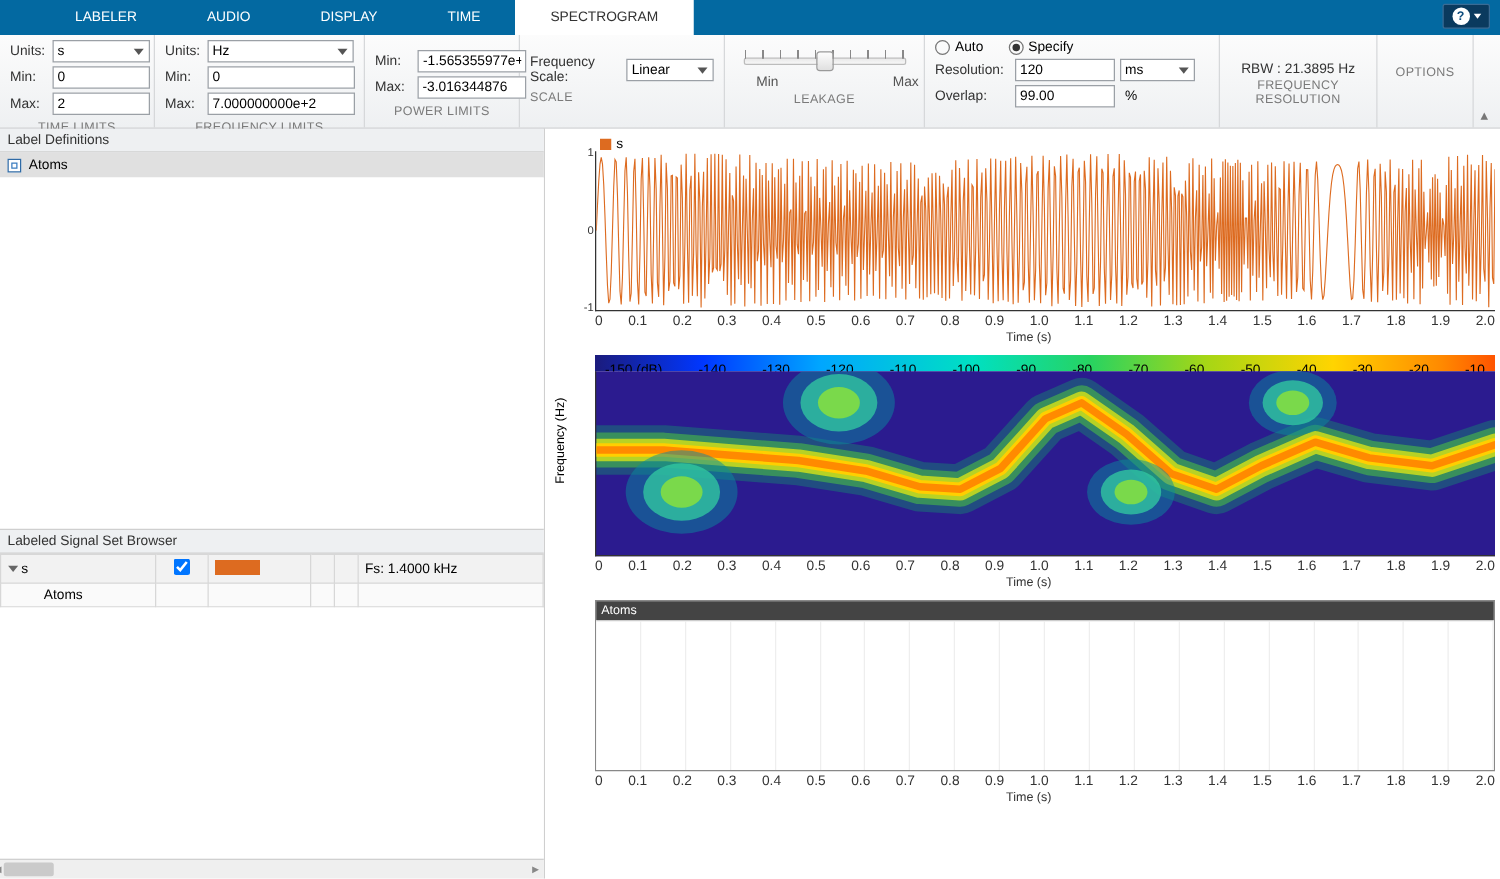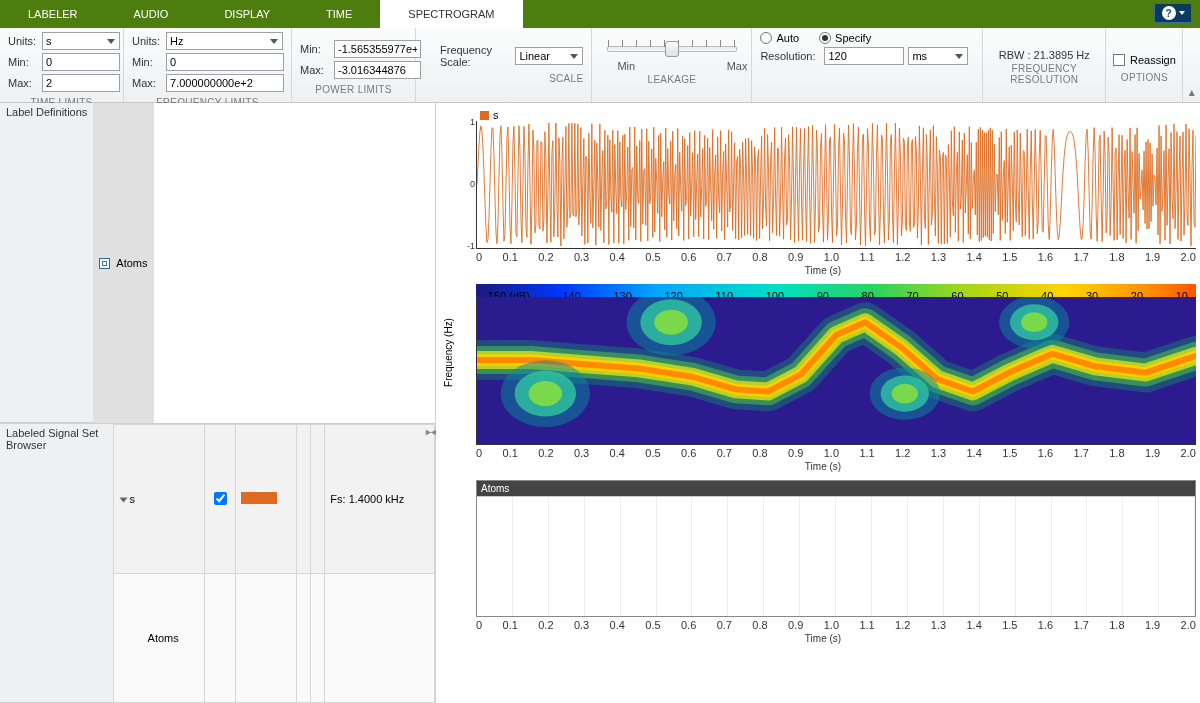--- a/index.html
+++ b/index.html
@@ -1,37 +1,37 @@
 <!DOCTYPE html>
 <html><head>
 <meta charset="utf-8">
 <style>
 * { box-sizing: border-box; margin: 0; padding: 0; font-family: Arial, Helvetica, sans-serif; font-size: 11px; }
 body { background: #fff; width: 1200px; height: 703px; overflow: hidden; }
-.tabs { background: #4d7c0f; height: 28px; display: flex; align-items: stretch; position: relative; }
+.tabs { background: #0369a1; height: 28px; display: flex; align-items: stretch; position: relative; padding-left: 32px; }
 .tab { color: #fff; padding: 0 28px; display: flex; align-items: center; font-size: 11px; cursor: pointer; }
 .tab.active { background: #fff; color: #333; }
 .help { position: absolute; right: 8px; top: 3px; width: 38px; height: 20px; background: #0a3a5e; border: 1px solid #3a6b94; border-radius: 2px; display: flex; align-items: center; justify-content: center; gap: 3px; }
 .help-icon { width: 14px; height: 14px; border-radius: 50%; background: #fff; color: #0d4c7d; display: flex; align-items: center; justify-content: center; font-weight: bold; font-size: 10px; }
 .help-arrow{ width:0;height:0;border-left:3px solid transparent;border-right:3px solid transparent;border-top:4px solid #fff; }
 
 .toolbar { background: linear-gradient(#fcfcfc,#eef0f2); border-bottom: 1px solid #c7c9cb; height: 75px; display: flex; }
 .section { border-right: 1px solid #d6d8da; padding: 4px 8px 0 8px; display: flex; flex-direction: column; }
 .section-body { flex: 1; display: flex; gap: 6px; }
 .section-label { text-align: center; color: #7a7a7a; font-size: 10px; padding: 2px 0 19px 0; letter-spacing: 0.3px; }
 .fld { display: flex; align-items: center; gap: 4px; margin-bottom: 3px; }
 .fld label { color: #333; font-size: 11px; min-width: 30px; }
 .fld input, .fld select { height: 18px; border: 1px solid #9ba0a6; padding: 0 3px; font-size: 11px; background:#fff; }
 .colA { display:flex; flex-direction:column; }
 .colA input, .colA .sel { width: 78px; }
 .sel { position:relative; display:inline-block; width:78px; height:18px; border:1px solid #9ba0a6; background:#fff; font-size:11px; padding:0 3px; line-height:16px;}
 .sel::after{content:"";position:absolute;right:4px;top:6px;width:0;height:0;border-left:4px solid transparent;border-right:4px solid transparent;border-top:5px solid #555;}
 
 .power input { width: 87px; }
-.scale { align-items:flex-end; justify-content:center;margin-left:16px; }
+.scale { align-items:flex-start; justify-content:center; }
 .scale .fld { margin-top: 12px; }
 
 .leak { align-items:center; justify-content:center; }
 .slider-wrap { display:flex; flex-direction:column; align-items:center; padding-top:16px;}
 .slider { width:130px; height:6px; background:linear-gradient(#e9e9e9,#f7f7f7); border:1px solid #bcbcbc; border-radius:2px; position:relative;}
 .slider::before{content:"";position:absolute;top:-7px;left:0;right:0;height:7px;background:repeating-linear-gradient(90deg,#888 0px,#888 1px,transparent 1px,transparent 14px);}
 .thumb{position:absolute;top:-6px;left:50%;width:14px;height:16px;background:linear-gradient(#fdfdfd,#e0e0e0);border:1px solid #9a9a9a;border-radius:3px;transform:translateX(-50%);}
 .slider-labels{display:flex;justify-content:space-between;width:130px;color:#555;margin-top:2px;margin-left:21px;}
 
 .timeres .radio-row{display:flex;gap:20px;align-items:flex-end;margin-bottom:3px;}
@@ -47,26 +47,26 @@
 .options{align-items:center;justify-content:center;}
 .options .chk{display:flex;align-items:center;gap:5px;margin-top:18px;}
 .chkbox{width:12px;height:12px;border:1px solid #777;background:#fff;}
 .collapse{width:18px;display:flex;align-items:flex-end;justify-content:center;border-left:1px solid #d6d8da;}
 .collapse span{font-size:12px;color:#777;padding-bottom:3px;}
 
 
 .main{display:flex;height:600px;}
 .left{width:436px;border-right:1px solid #cfcfcf;display:flex;flex-direction:column;}
 .panel-title{background:#eef0f2;border-bottom:1px solid #cfcfcf;padding:3px 6px;color:#333;font-size:11px;}
-.label-def{height:320px;display:flex;}
+.label-def{height:320px;display:flex;flex-direction:column;}
 .atoms-row{display:flex;align-items:center;gap:6px;background:#e0e0e0;padding:4px 6px;}
 .sq{width:11px;height:11px;border:1px solid #2f6aa5;background:#fff;position:relative;}
 .sq::after{content:"";position:absolute;inset:2px;border:1px solid #3b7cbf;}
 .defs-blank{flex:1;background:#fff;}
-.browser{flex:1;display:flex;flex-direction:row;border-top:1px solid #cfcfcf;}
+.browser{flex:1;display:flex;flex-direction:column;border-top:1px solid #cfcfcf;}
 .tbl{width:100%;border-collapse:collapse;}
 .tbl th,.tbl td{border:1px solid #d7d7d7;padding:3px 5px;text-align:left;font-size:11px;font-weight:normal;background:#fafafa;}
 .tbl th{background:#eef0f2;color:#333;font-weight:bold;}
 .tbl .row-s td{background:#f2f2f2;}
 .tbl .chk-td{text-align:center;}
 .val-swatch{width:36px;height:12px;background:#dd6b20;display:inline-block;}
 .expander{display:inline-block;width:0;height:0;border-top:4px solid transparent;border-bottom:4px solid transparent;border-left:5px solid #666;transform:rotate(90deg);margin:0 4px 0 2px;vertical-align:middle;}
 .browser-fill{flex:1;background:#fff;}
 .hscroll{height:16px;background:#efefef;border-top:1px solid #d0d0d0;position:relative;}
 .hscroll .handle{position:absolute;left:3px;top:2px;width:40px;height:11px;background:#cacaca;border-radius:2px;}
@@ -207,38 +207,37 @@
                 <span class="inner"></span>
               </span>
               <span>Specify</span>
             </span>
       </div>
       <div class="fld">
             <label style="min-width:60px">Resolution:</label>
             <input type="text" value="120" style="">
             <div class="sel unit">ms</div>
           </div>
+      <div class="fld">
+            <label style="min-width:60px">Overlap:</label>
+            <input type="text" value="99.00" style="">
+            <span style="margin-left:4px">%</span>
+          </div>
     </div>
       </div>
   </div>
 
   <div class="section freqres" style="width:126px">
     <div class="section-body">
         <div class="txt">RBW :  21.3895 Hz</div>
       </div>
     <div class="section-label">FREQUENCY RESOLUTION</div>
   </div>
 
   <div class="section options" style="width:76px;border-right:none">
-    <div class="section-body">
-        <div class="chk">
-          <span class="chkbox"></span>
-          <span>Reassign</span>
-        </div>
-      </div>
     <div class="section-label">OPTIONS</div>
   </div>
   <div class="collapse">
       <span>▴</span>
     </div>
 </div>
 
 <div class="main">
 
   <div class="left">

